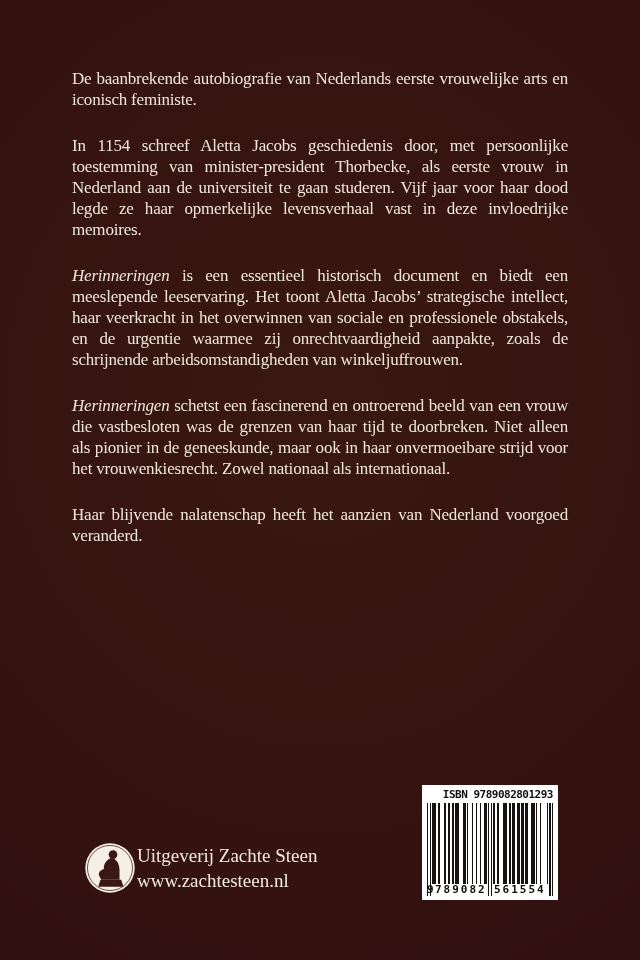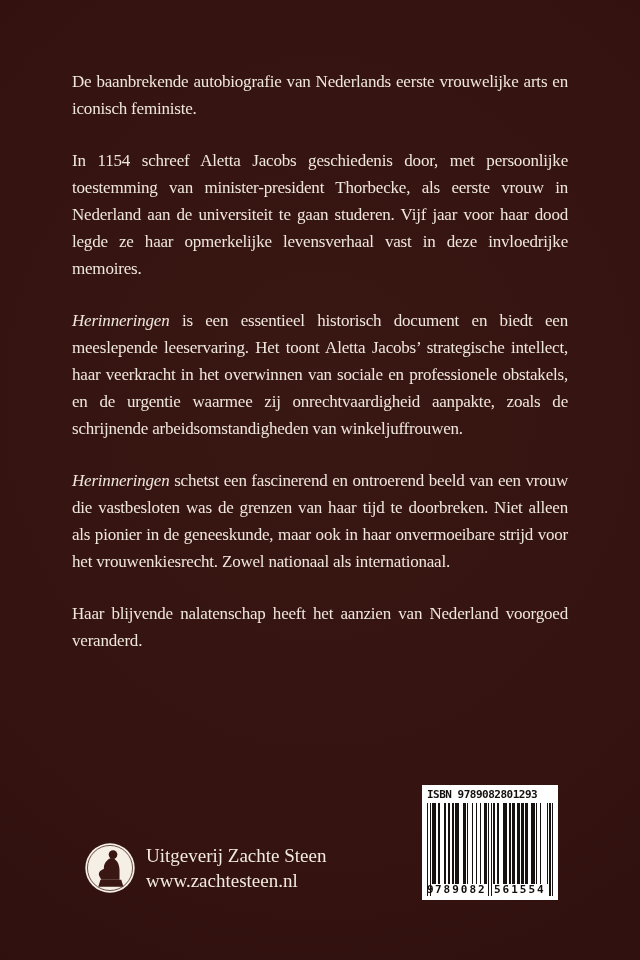--- a/index.html
+++ b/index.html
@@ -4,41 +4,41 @@
 <style>
   html,body{margin:0;padding:0;}
   body{
     width:640px;height:960px;position:relative;overflow:hidden;
     background:radial-gradient(130% 95% at 50% 42%, #391712 0%, #331210 55%, #2a0d0b 100%);
     font-family:"Liberation Serif","DejaVu Serif",serif;
   }
   
   .blurb{
     position:absolute;left:72px;right:72px;top:68px;
-    font-size:17px;line-height:27px;letter-spacing:-0.2px;
+    font-size:17px;line-height:21px;letter-spacing:-0.2px;
     color:#efe7de;text-align:justify;
   }
   .blurb p{margin:0 0 25px 0;}
   .blurb em{font-style:italic;}
   
   .publisher{
     position:absolute;left:84px;top:842px;
-    display:flex;align-items:center;gap:10px;color:#f2eae1;
+    display:flex;align-items:center;gap:1px;color:#f2eae1;
   }
   .logo{width:52px;height:52px;flex:0 0 auto;}
   .pub-text{font-size:19px;line-height:25px;white-space:nowrap;}
   
   .barcode{
     position:absolute;left:422px;top:785px;width:136px;
     background:#ffffff;padding:3px 5px 4px;box-sizing:border-box;
   }
   .isbn{
     font-family:"DejaVu Sans Mono","Liberation Mono",monospace;
     font-weight:bold;font-size:11px;line-height:14px;color:#120f0d;
-    text-align:left;white-space:nowrap;letter-spacing:-0.5px;
+    text-align:right;white-space:nowrap;letter-spacing:-0.5px;margin-left:12px;
   }
   .bars{display:flex;height:93px;align-items:flex-start;margin-top:1px;}
   .module{flex:1 1 0;height:81px;}
   .module.on{background:#17120f;}
   .module.tall{height:93px;}
   .digits{
     display:flex;margin-top:-12px;position:relative;
     font-family:"DejaVu Sans Mono","Liberation Mono",monospace;
     font-weight:bold;font-size:11px;line-height:12px;color:#120f0d;
   }

